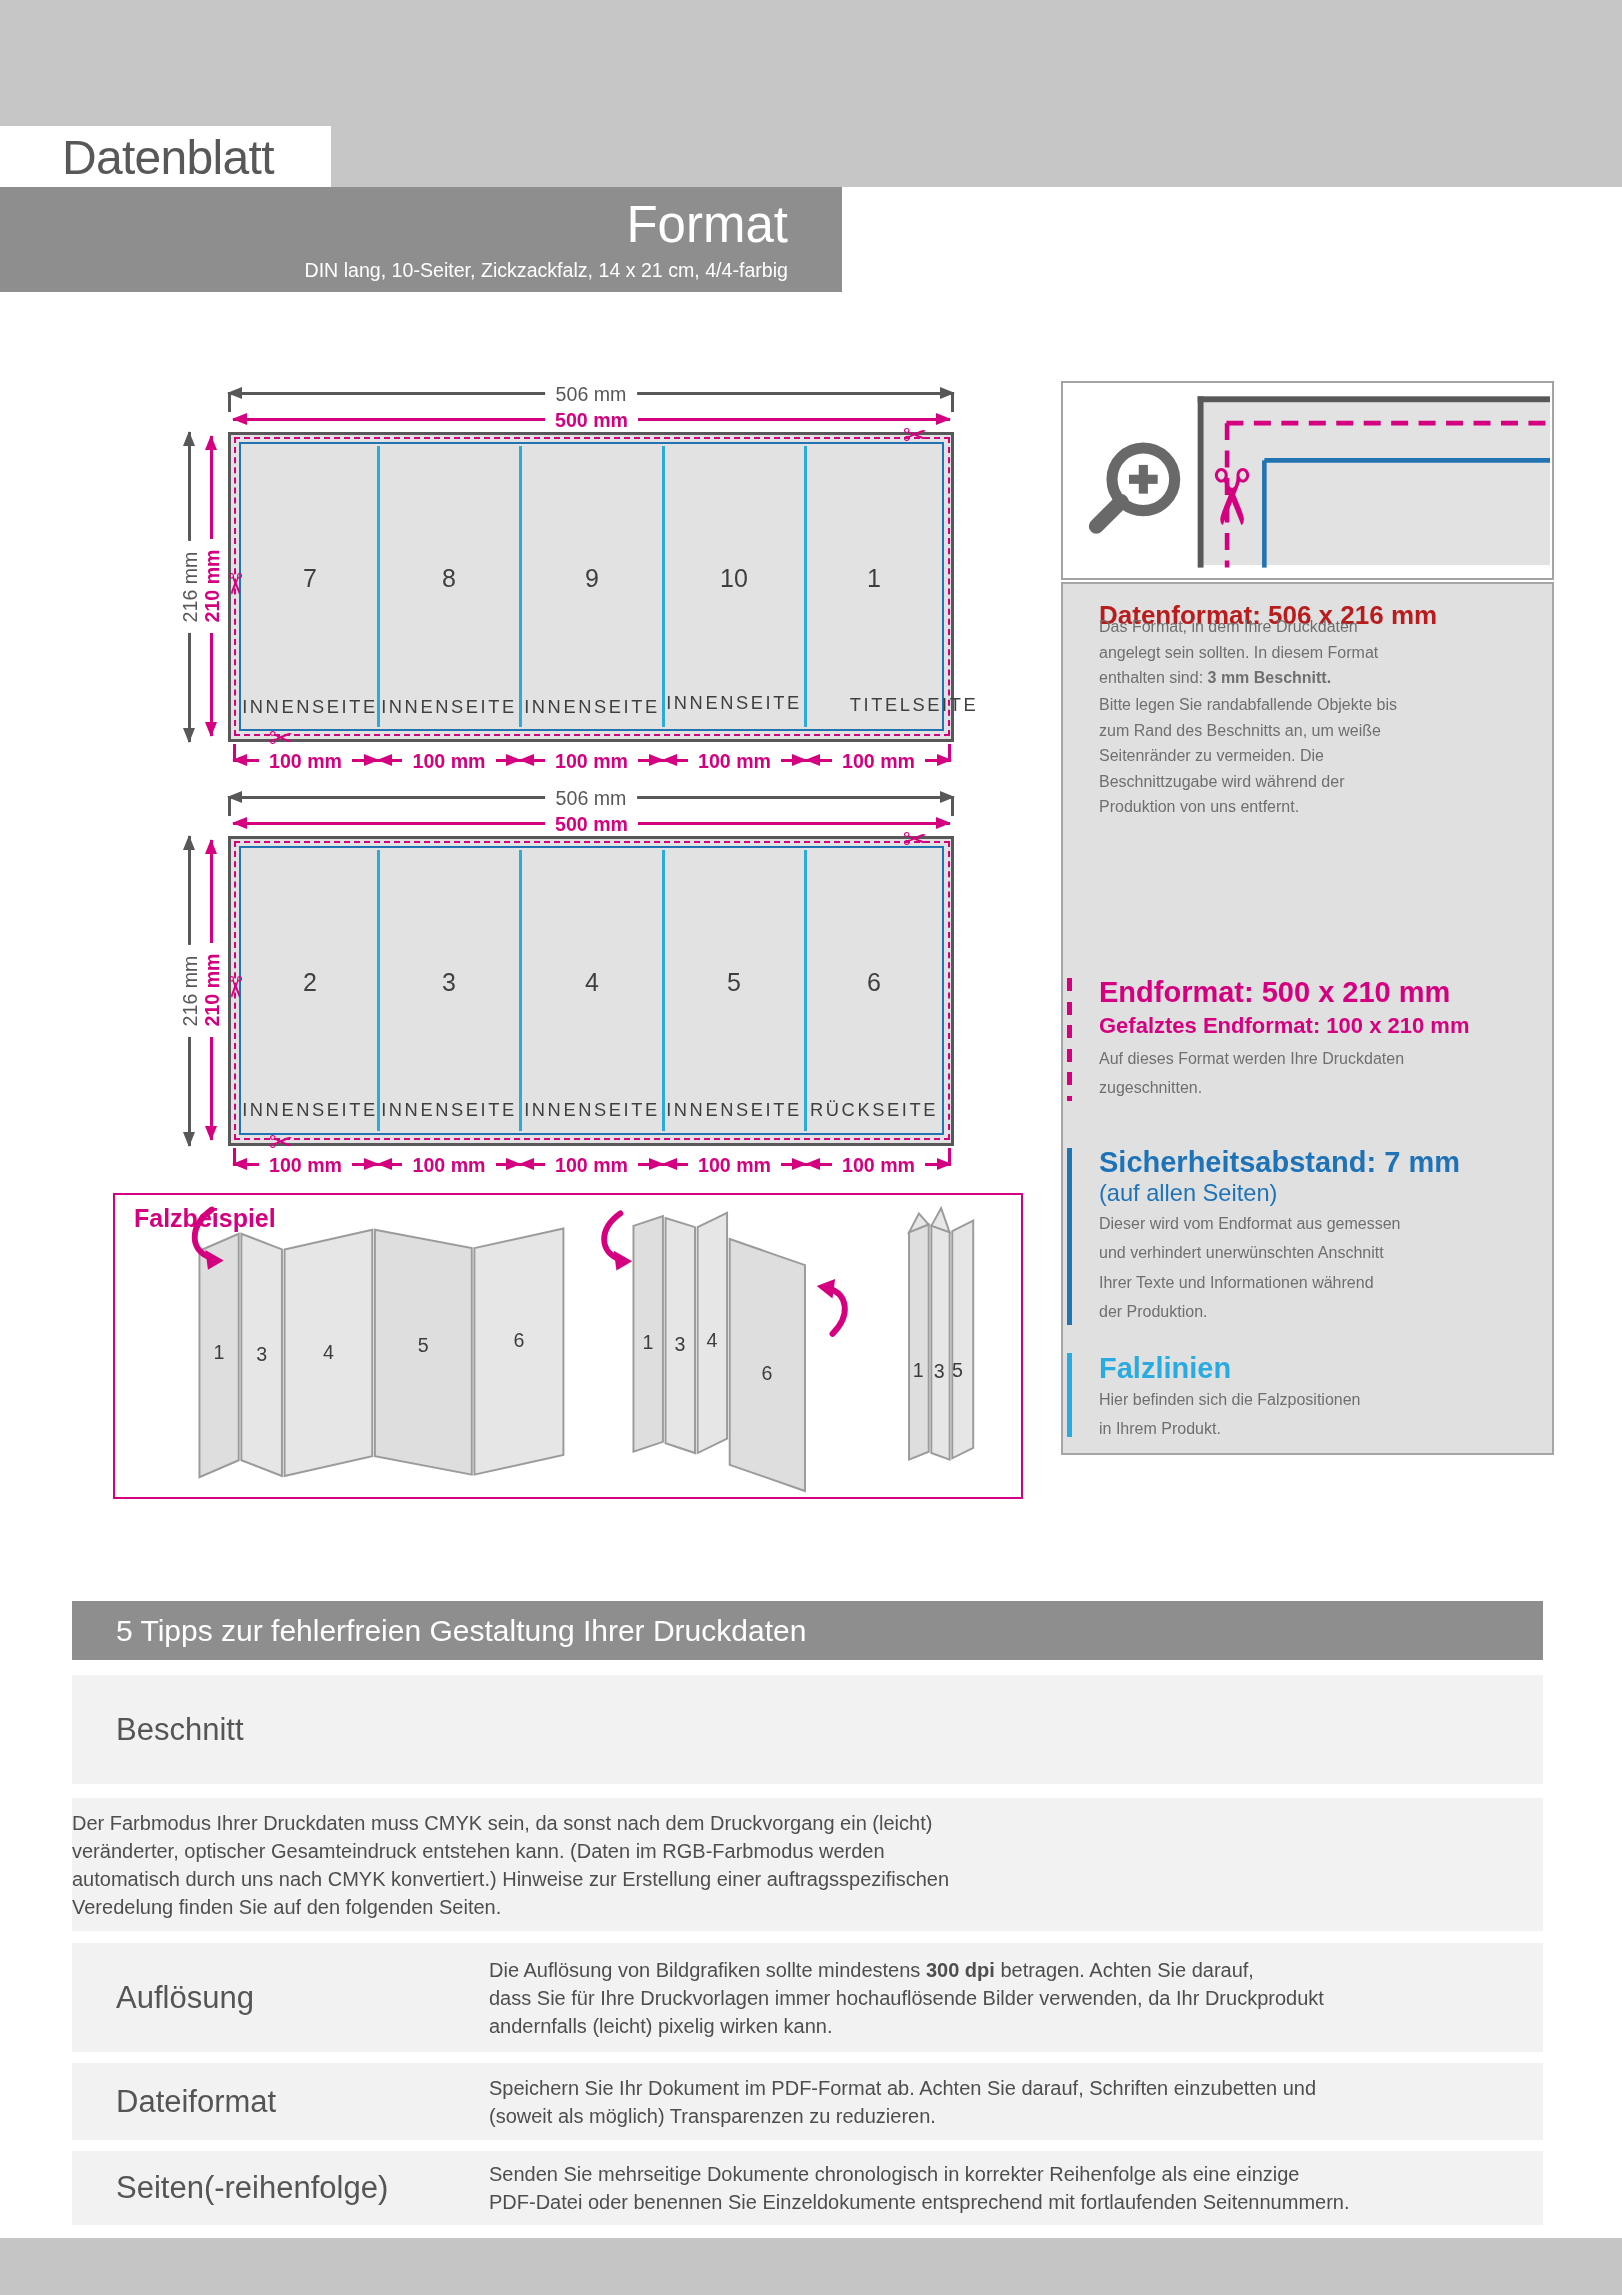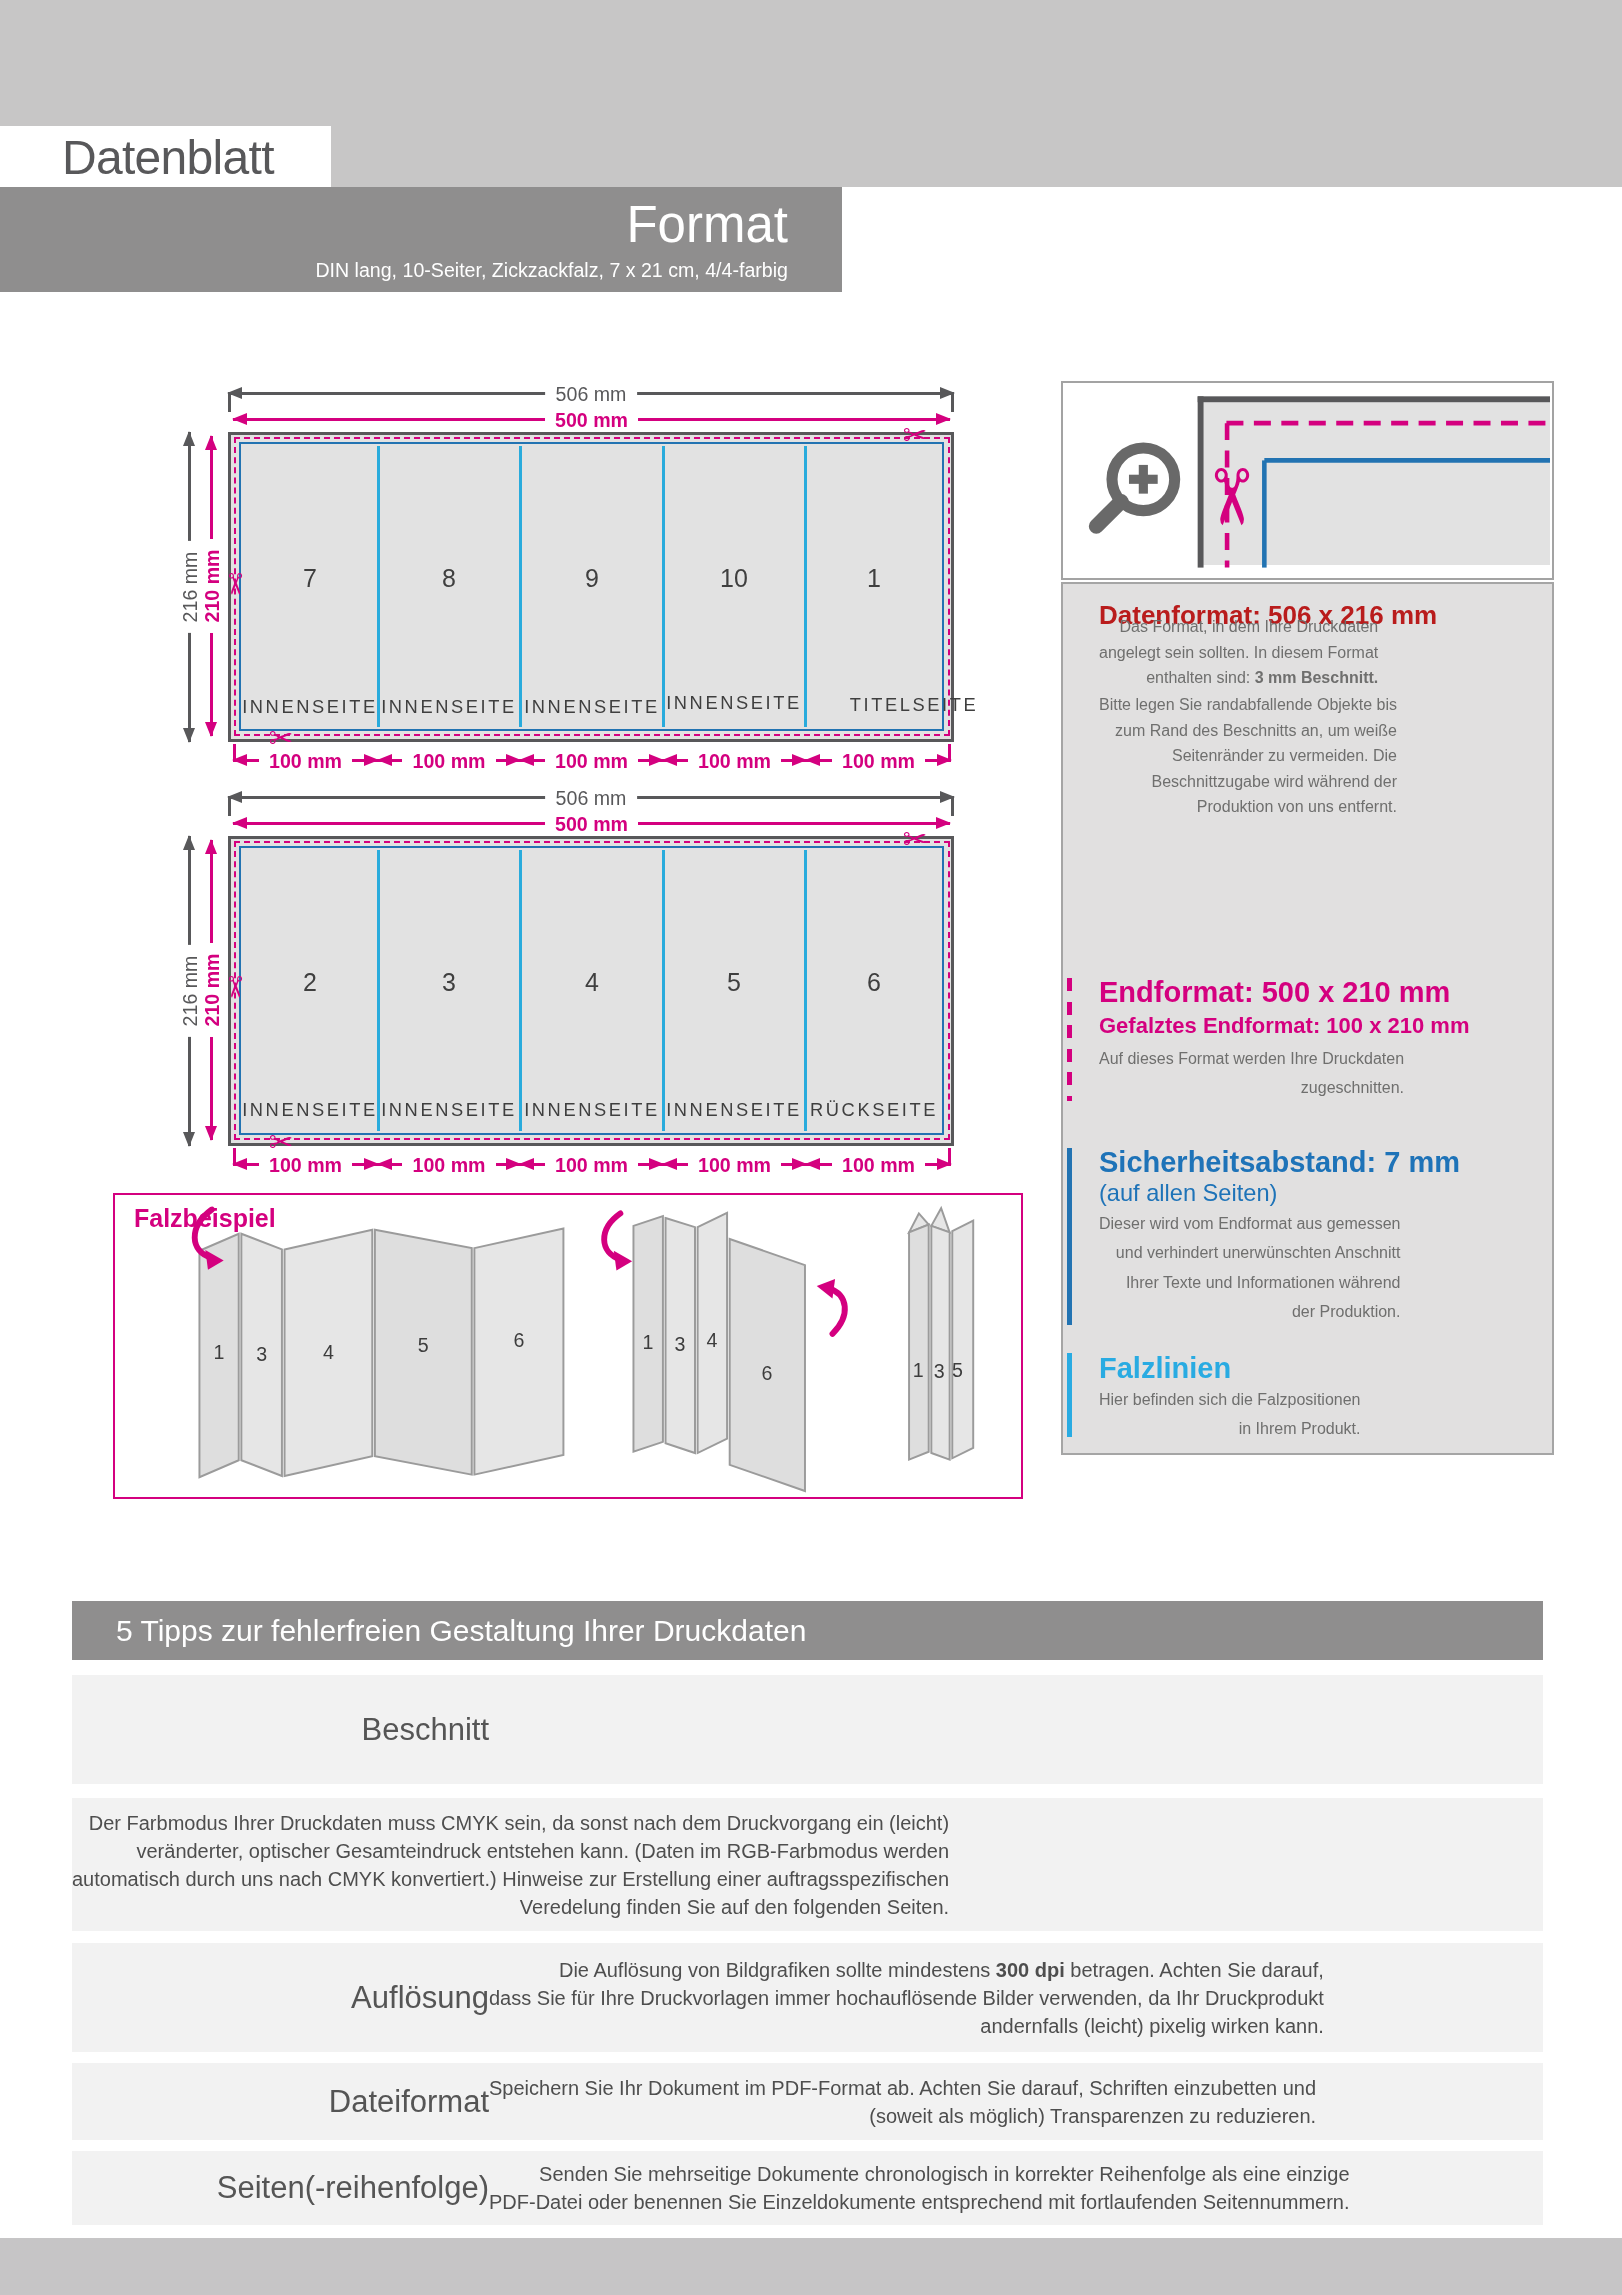--- a/index.html
+++ b/index.html
@@ -1,17 +1,17 @@
 <!DOCTYPE html>
 <html style="font-size:10.5px"><head>
 <meta charset="utf-8">
 <style>
   html,body{margin:0;padding:0;background:#ffffff;}
   .page{position:relative;width:1623px;height:2295px;background:#ffffff;overflow:hidden;
-        font-family:"Liberation Sans",sans-serif;text-align:right;}
+        font-family:"Liberation Sans",sans-serif;}
   .abs{position:absolute;}
   .pre{white-space:pre-line;}
 
   
   .topband{position:absolute;left:0;top:0;width:1623px;height:187px;background:#c7c6c6;}
   .titlebox{position:absolute;left:0;top:126px;width:331px;height:62px;background:#ffffff;
             display:flex;align-items:center;}
   .titlebox span{font-size:48px;color:#58585a;padding-left:62px;letter-spacing:-0.7px;}
   .banner{position:absolute;left:0;top:187px;width:842px;height:105px;background:#8f8e8e;
           display:flex;flex-direction:column;align-items:flex-end;justify-content:center;
@@ -88,21 +88,21 @@
 <body>
 
 <div class="page">
 
   <div class="topband"></div>
   <div class="titlebox">
     <span>Datenblatt</span>
   </div>
   <div class="banner">
     <span class="bt">Format</span>
-    <span class="bs">DIN lang, 10-Seiter, Zickzackfalz, 7 x 21 cm, 4/4-farbig</span>
+    <span class="bs">DIN lang, 10-Seiter, Zickzackfalz, 14 x 21 cm, 4/4-farbig</span>
   </div>
 
   <div class="dim h gray" style="left:228px;top:387px;width:726px">
     <i class="ln"></i>
       <i class="ah l"></i>
       <i class="ah r"></i>
     <i class="vstub" style="left:0;top:6.5px"></i>
       <i class="vstub" style="right:0;top:6.5px"></i>
     <span class="lbl">506 mm</span>
   </div>

